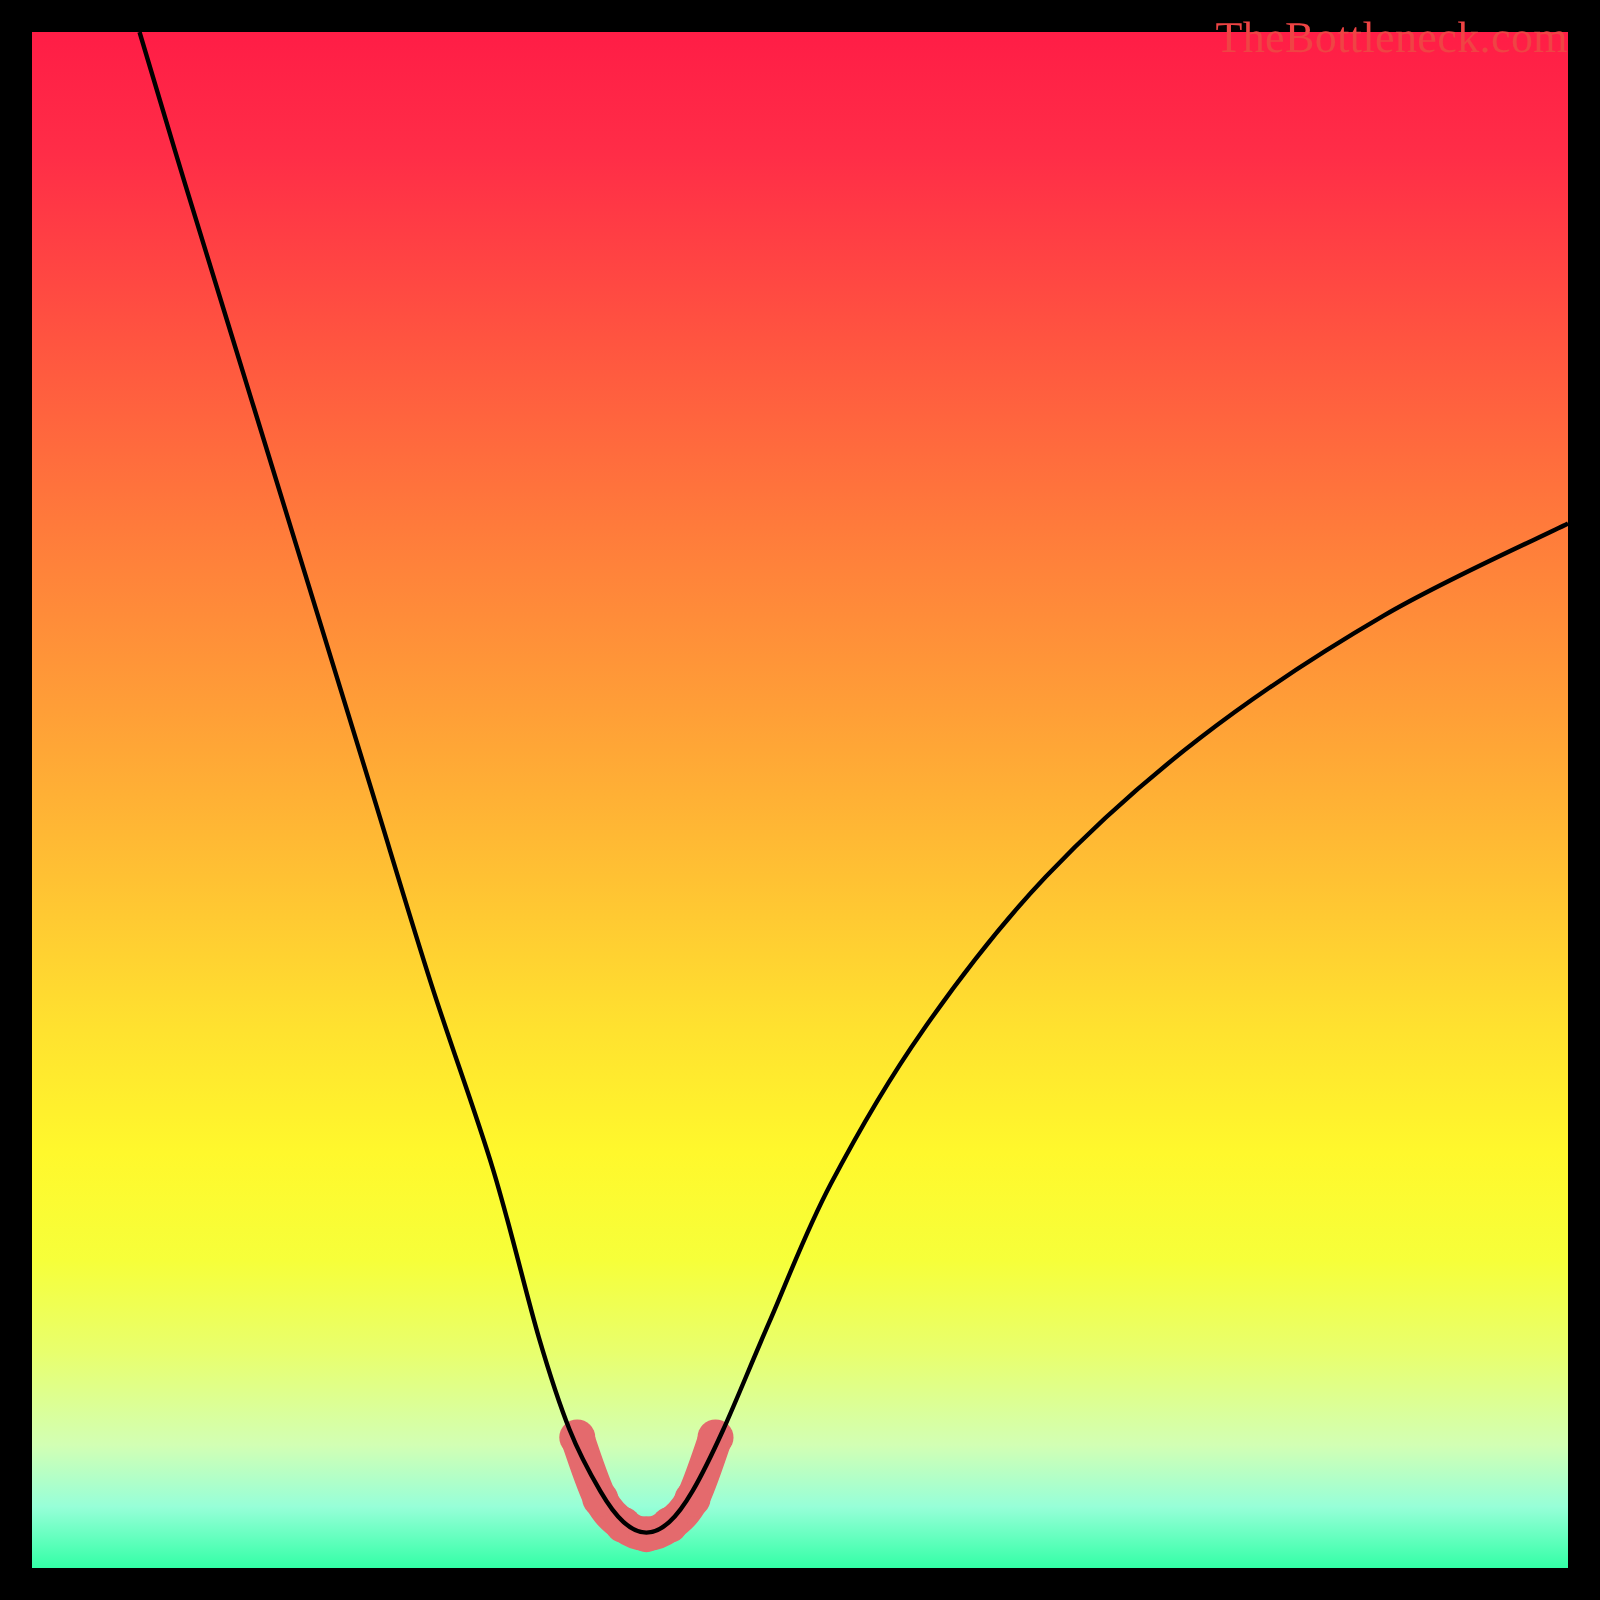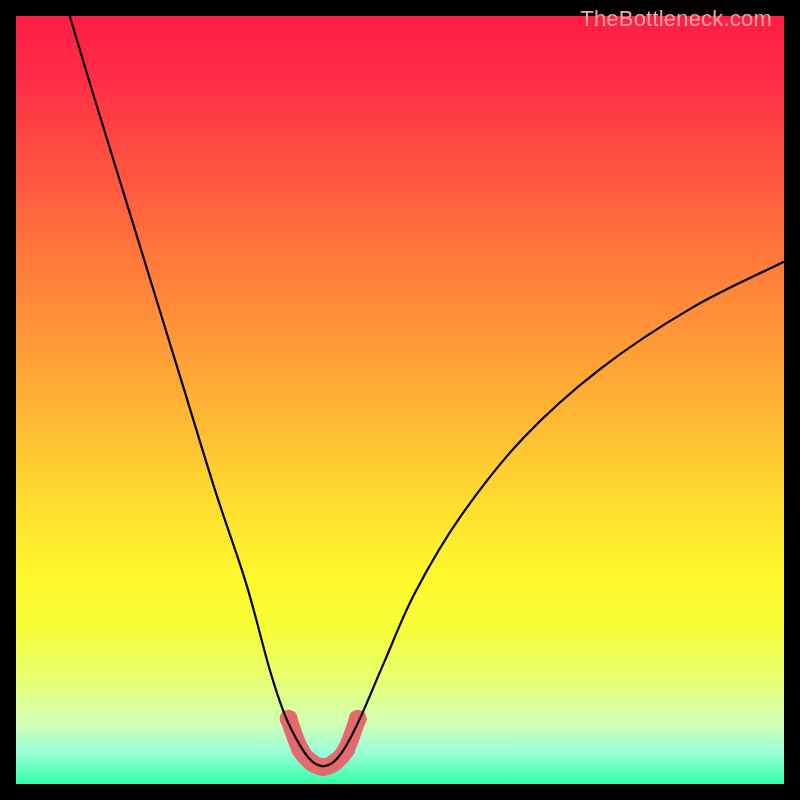--- a/index.html
+++ b/index.html
@@ -38,26 +38,27 @@
       #f6ff3a 80%,
       #e8ff6e 86%,
       #d2ffb4 92%,
       #97ffd8 96%,
       #33ffa6 100%
     );
   }
   .watermark {
     position: absolute;
     top: 6px;
-    right: 28px;
+    right: 16px;
     font-size: 22px;
     font-weight: 500;
-    color: #fca5a5;
+    color: #ef4444;
     letter-spacing: 0.2px;
     user-select: none;
+    font-family: Liberation Serif, serif;
   }
   svg.curve {
     position: absolute;
     left: 0;
     top: 0;
   }
 </style>
 </head>
 <body>
 

